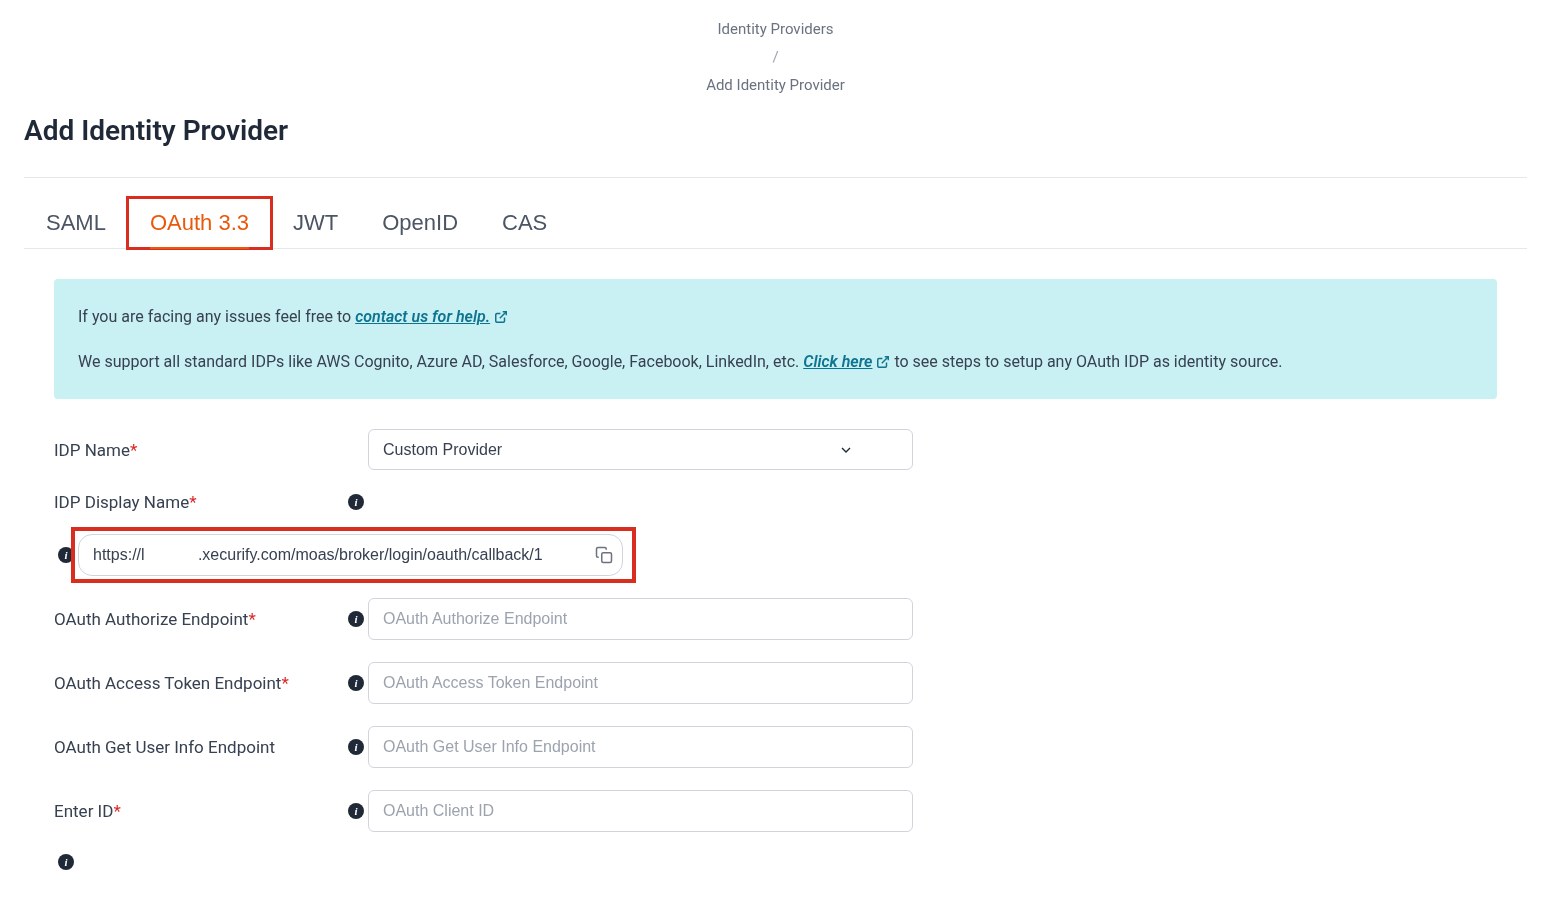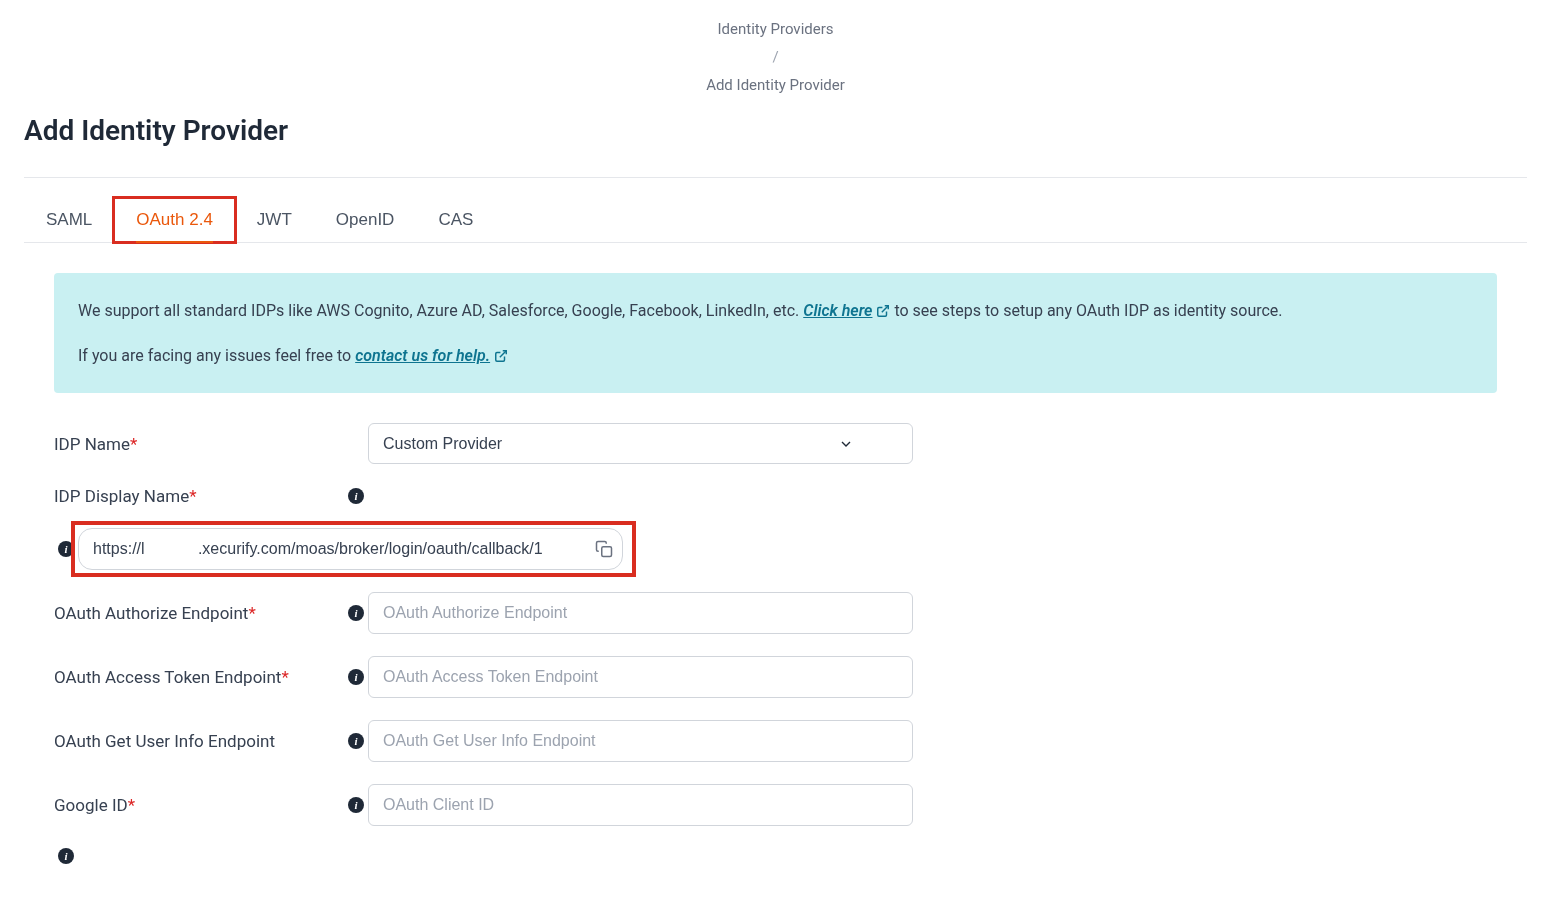--- a/index.html
+++ b/index.html
@@ -44,21 +44,21 @@
     }
     .tabs {
       display: flex;
       gap: 0;
       border-bottom: 1px solid #e5e7eb;
       padding-top: 20px;
       margin-bottom: 30px;
     }
     .tab {
       padding: 12px 22px;
-      font-size: 17px;
+      font-size: 22px;
       color: #4b5563;
       cursor: pointer;
       border: none;
       background: none;
       position: relative;
     }
     .tab.active {
       color: #ea580c;
     }
     .tab.active::after {
@@ -209,49 +209,49 @@
   <span class="separator">/</span>
   <span class="current">Add Identity Provider</span>
 </nav>
 
 <h1 class="page-title">Add Identity Provider</h1>
 
 <hr class="divider-line">
 
 <div class="tabs">
   <button class="tab">SAML</button>
-  <button class="tab active highlighted">OAuth 2.4</button>
+  <button class="tab active highlighted">OAuth 3.3</button>
   <button class="tab">JWT</button>
   <button class="tab">OpenID</button>
   <button class="tab">CAS</button>
 </div>
 
 <div class="content-wrapper">
 
 <div class="info-box">
+  <p>
+    <span>If you are facing any issues feel free to </span><a href="#" class="info-link">
+          <span>contact us for help.</span>
+      <svg class="external-icon" viewBox="0 0 24 24" fill="none" stroke="currentColor" stroke-width="2.5">
+        <path d="M18 13v6a2 2 0 0 1-2 2H5a2 2 0 0 1-2-2V8a2 2 0 0 1 2-2h6"></path>
+        <polyline points="15 3 21 3 21 9"></polyline>
+        <line x1="10" y1="14" x2="21" y2="3"></line>
+      </svg>
+    </a>
+  </p>
   <p>
     <span>We support all standard IDPs like AWS Cognito, Azure AD, Salesforce, Google, Facebook, LinkedIn, etc. </span><a href="#" class="info-link">
           <span>Click here</span>
       <svg class="external-icon" viewBox="0 0 24 24" fill="none" stroke="currentColor" stroke-width="2.5">
         <path d="M18 13v6a2 2 0 0 1-2 2H5a2 2 0 0 1-2-2V8a2 2 0 0 1 2-2h6"></path>
         <polyline points="15 3 21 3 21 9"></polyline>
         <line x1="10" y1="14" x2="21" y2="3"></line>
       </svg>
     </a><span> to see steps to setup any OAuth IDP as identity source.</span>
   </p>
-  <p>
-    <span>If you are facing any issues feel free to </span><a href="#" class="info-link">
-          <span>contact us for help.</span>
-      <svg class="external-icon" viewBox="0 0 24 24" fill="none" stroke="currentColor" stroke-width="2.5">
-        <path d="M18 13v6a2 2 0 0 1-2 2H5a2 2 0 0 1-2-2V8a2 2 0 0 1 2-2h6"></path>
-        <polyline points="15 3 21 3 21 9"></polyline>
-        <line x1="10" y1="14" x2="21" y2="3"></line>
-      </svg>
-    </a>
-  </p>
 </div>
 
 <div class="form-row">
   <label class="form-label">
     <span>IDP Name</span><span class="required">*</span>
   </label>
   <div class="info-icon-wrap"></div>
   <div class="select-wrapper">
     <select class="form-select">
       <option>Custom Provider</option>
@@ -310,21 +310,21 @@
     <span>OAuth Get User Info Endpoint</span>
   </label>
   <div class="info-icon-wrap">
     <span class="info-icon">i</span>
   </div>
   <input type="text" class="form-input" placeholder="OAuth Get User Info Endpoint" style="">
 </div>
 
 <div class="form-row">
   <label class="form-label">
-    <span>Google ID</span><span class="required">*</span>
+    <span>Enter ID</span><span class="required">*</span>
   </label>
   <div class="info-icon-wrap">
     <span class="info-icon">i</span>
   </div>
   <input type="text" class="form-input" placeholder="OAuth Client ID" style="">
 </div>
 
 <div class="form-row">
   <div class="info-icon-wrap">
     <span class="info-icon">i</span>

